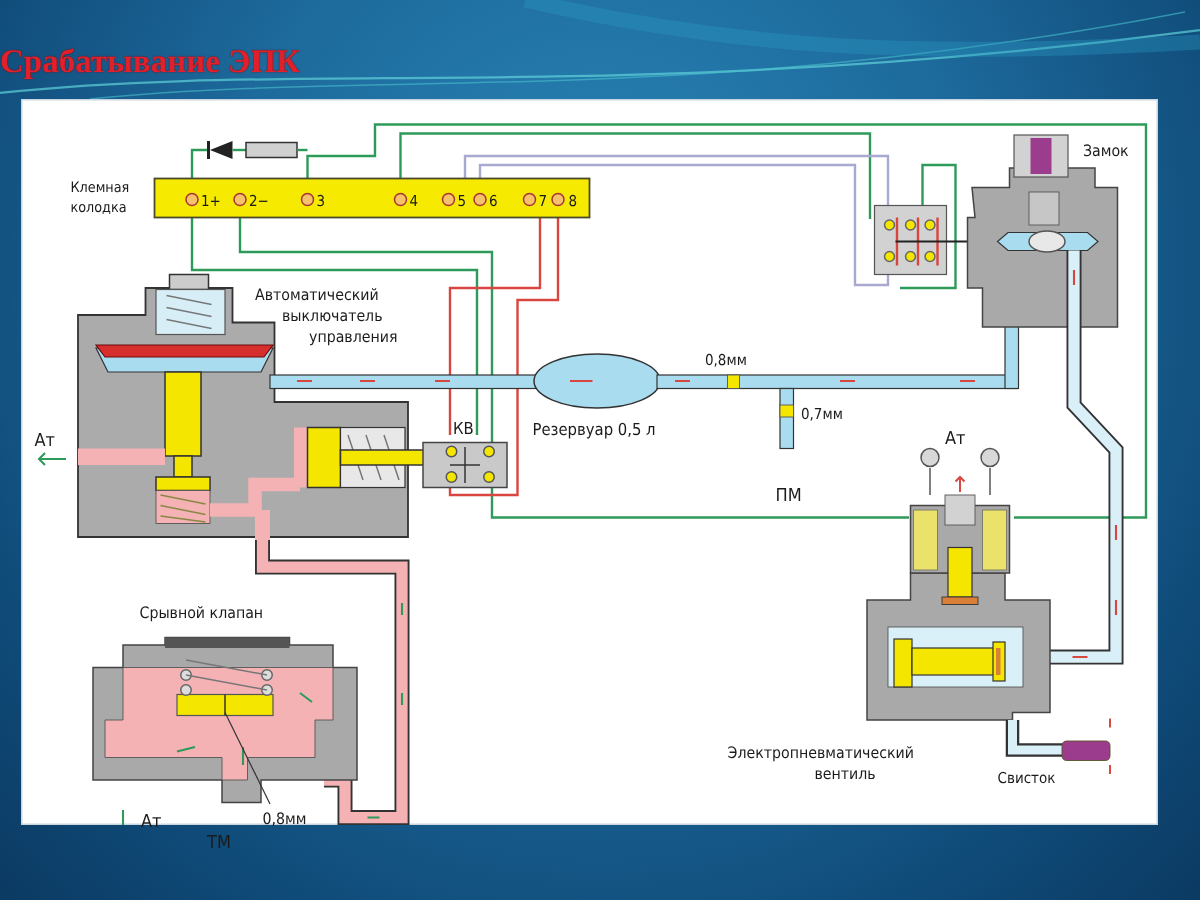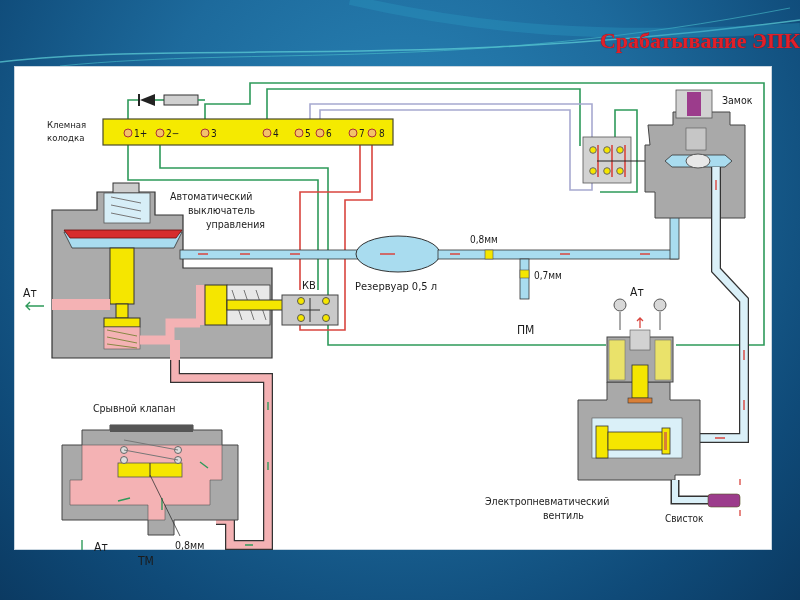--- a/index.html
+++ b/index.html
@@ -1,20 +1,20 @@
 <!DOCTYPE html>
 <html><head>
 <meta charset="utf-8">
 <style>
   html, body { margin:0; padding:0; }
   body { width:800px; height:600px; overflow:hidden; position:relative;
     background: radial-gradient(ellipse at 50% 30%, #2a86b8 0%, #1d6a9c 45%, #0f4a78 80%, #0b3a62 100%);
     font-family: "DejaVu Sans", sans-serif; }
   .wave { position:absolute; left:0; top:0; width:800px; height:70px; }
-  .title { position:absolute; left:0; width:800px; top:28px; text-align:right;
+  .title { position:absolute; left:0; width:800px; top:28px; text-align:left;
     font-family:"Liberation Serif", serif; font-weight:bold; font-size:22px; color:#e0202a;
     text-shadow: 0 0 1px #7a0000; }
   .panel { position:absolute; left:14px; top:66px; width:756px; height:482px; background:#ffffff;
     border:1px solid #c9d6e0; }
   svg.diagram { position:absolute; left:0; top:0; }
   .lbl { font-family:"DejaVu Sans Condensed","DejaVu Sans", sans-serif; fill:#1b1b1b; }
 </style>
 </head>
 <body>
 

